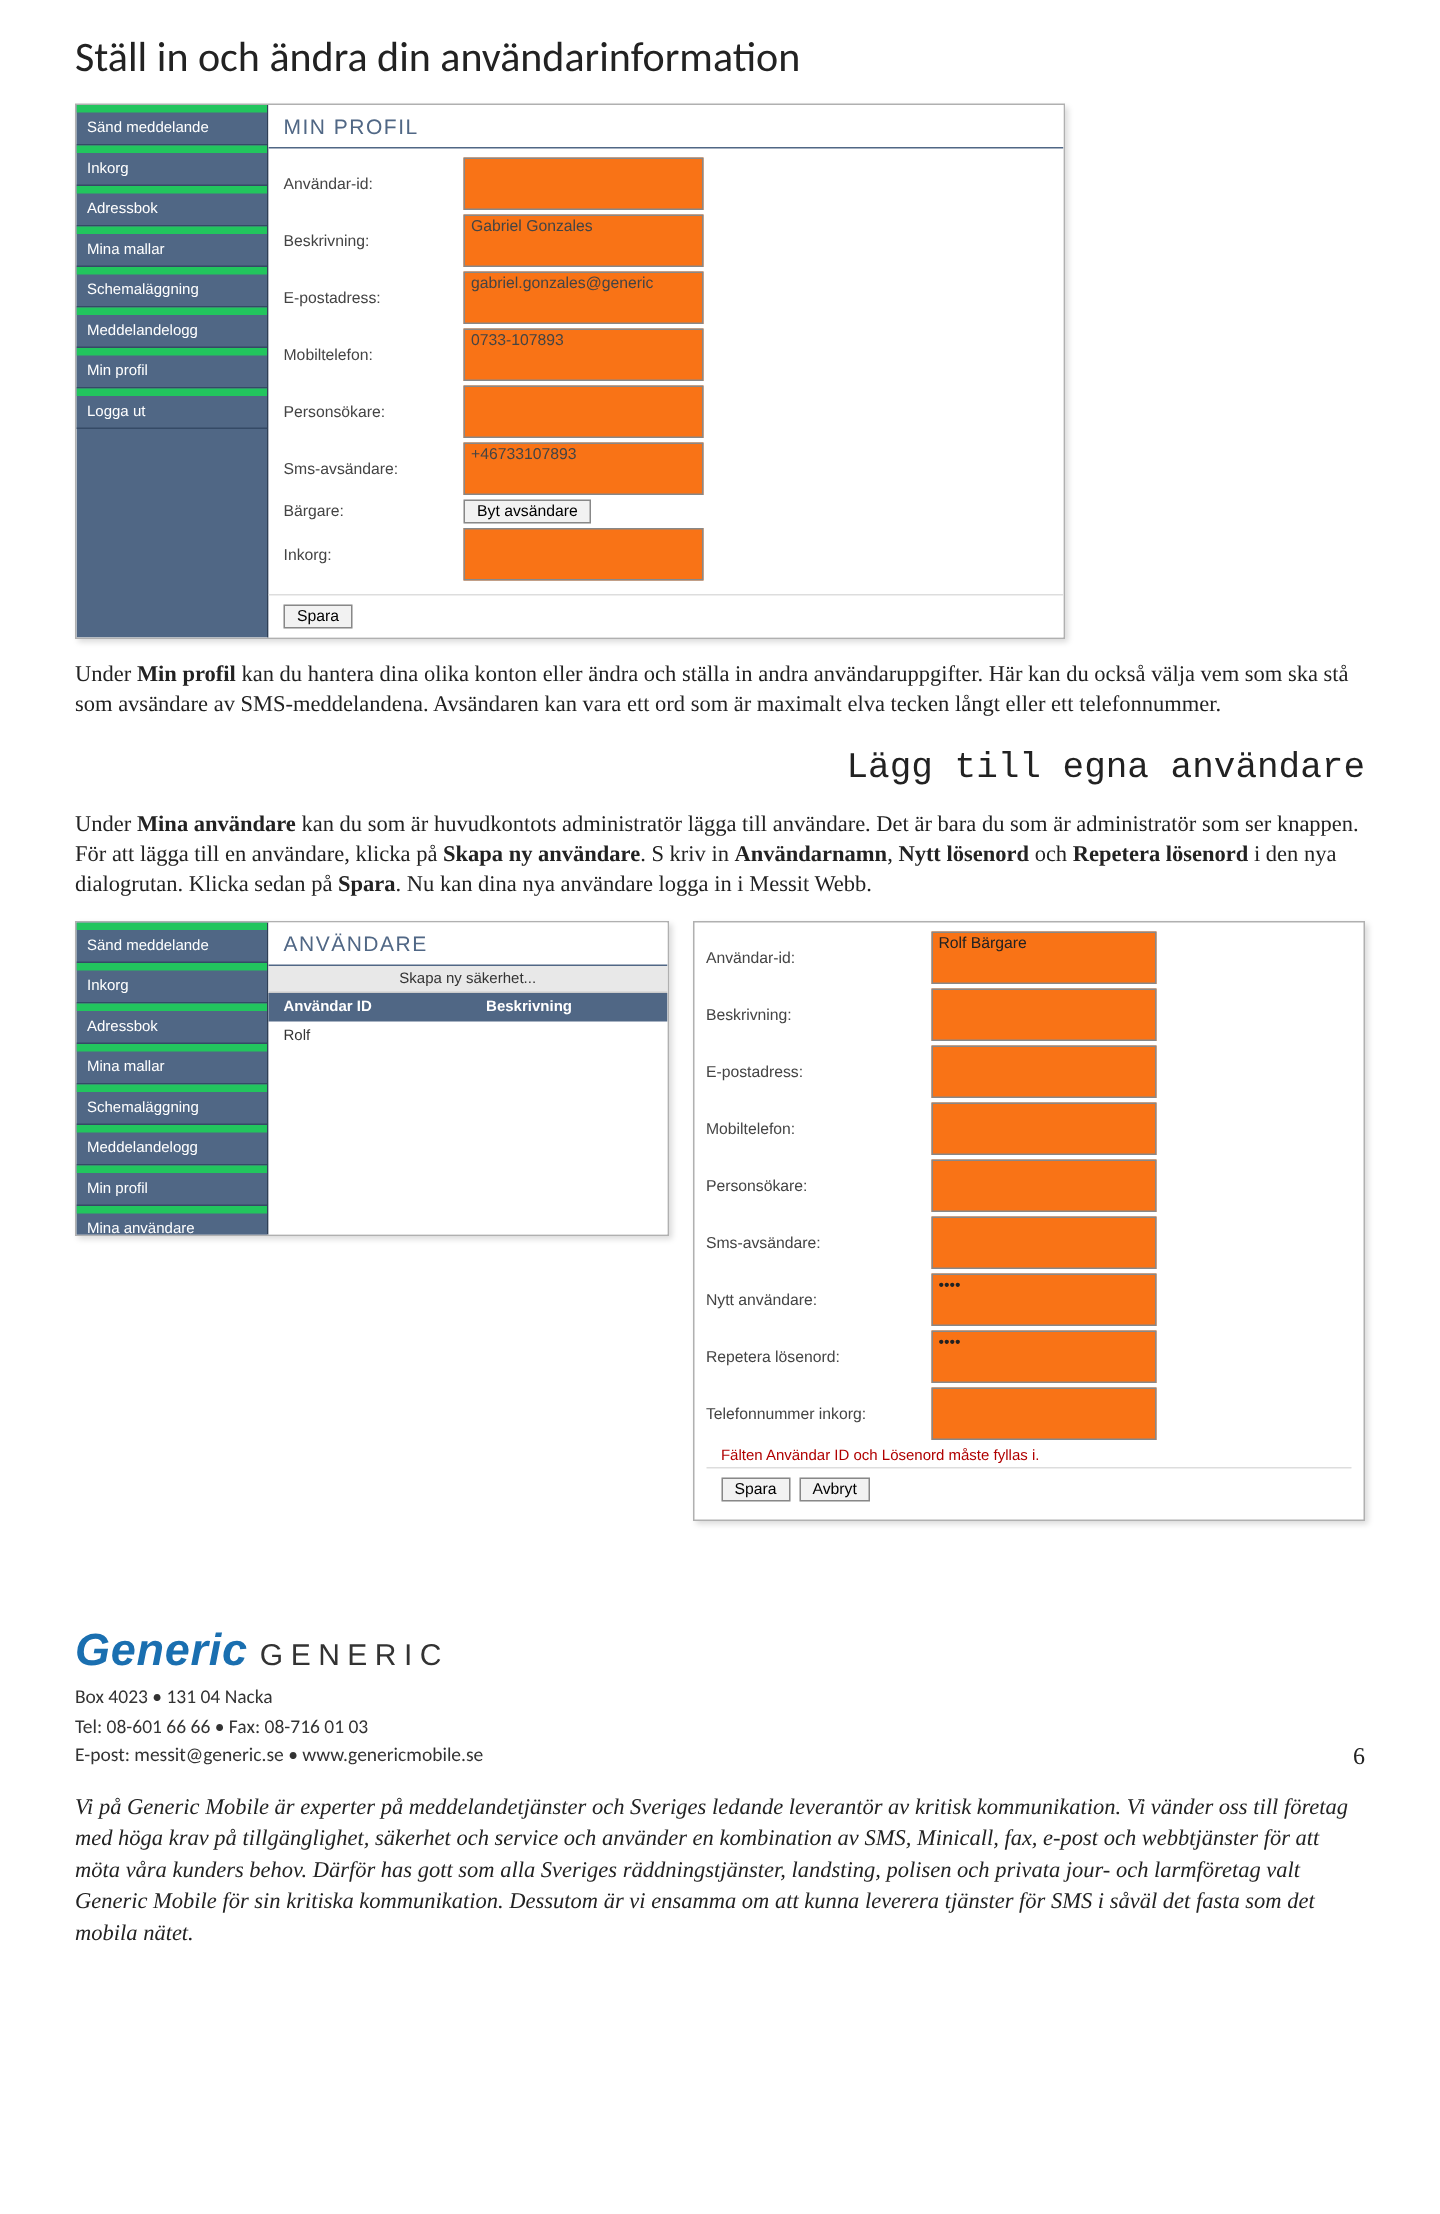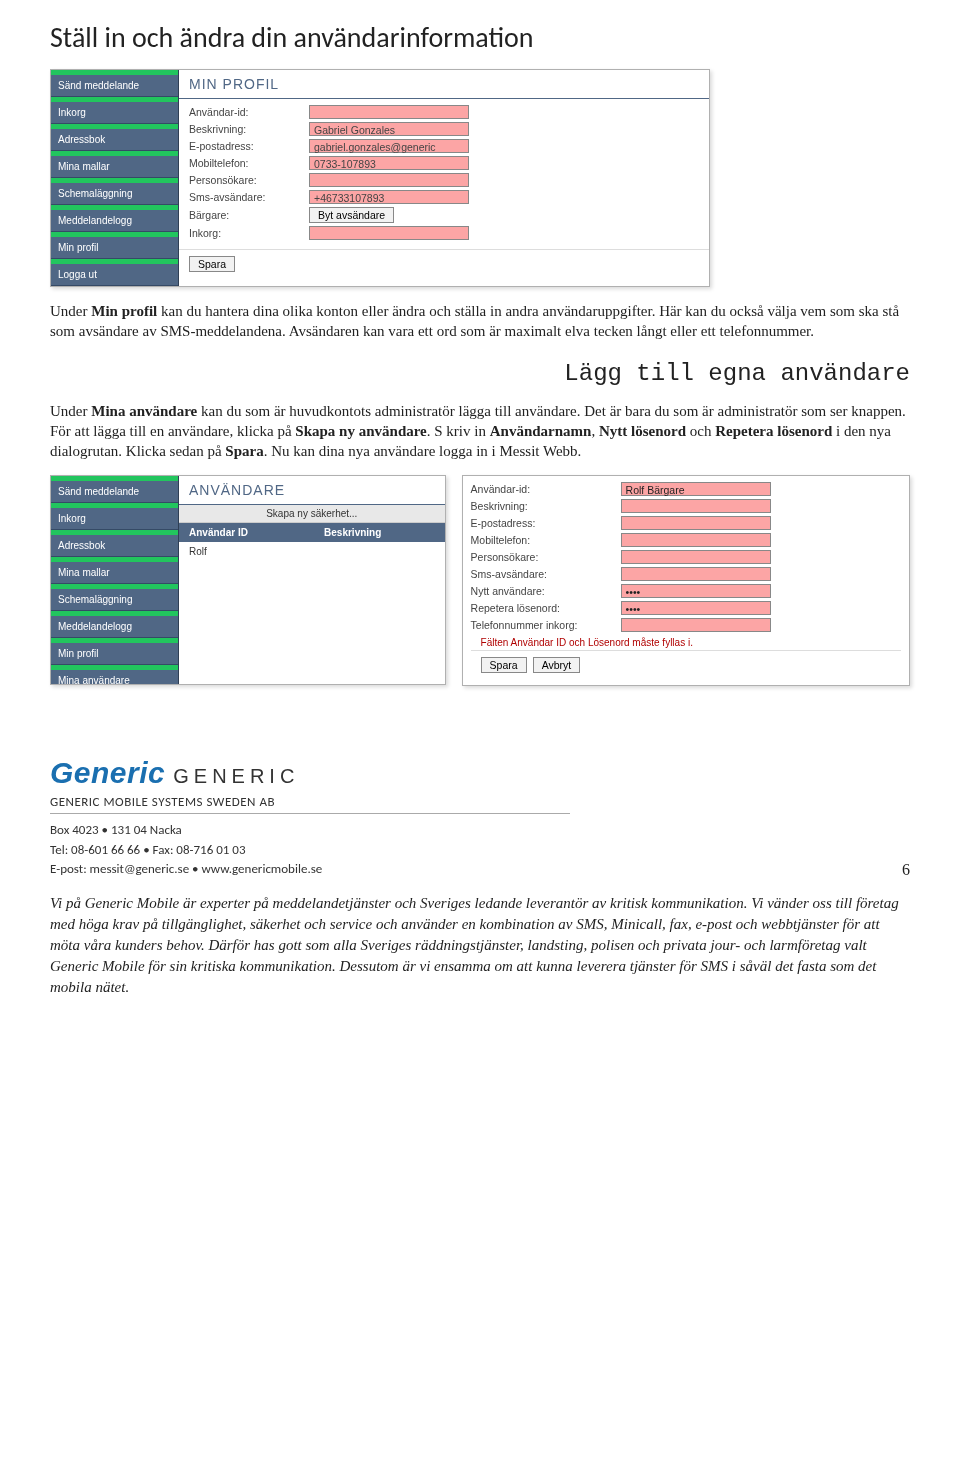--- a/index.html
+++ b/index.html
@@ -68,22 +68,22 @@
   .table-row {
     display: flex;
     padding: 4px 10px;
     font-size: 10px;
     color: #333;
   }
   .form-rows { padding: 6px 10px; }
   .form-row { display: flex; align-items: center; margin-bottom: 3px; }
   .form-row label { width: 120px; color: #444; font-size: 10.5px; }
   .form-row .input {
-    border: 1px solid #888; background: #fca5a5;
-    height: 14px; width: 160px; font-size: 10.5px; padding: 1px 4px;
+    border: 1px solid #888; background: #f97316;
+    height: 35px; width: 160px; font-size: 10.5px; padding: 1px 4px;
   }
   .btn {
     border: 1px solid #888; background: #f2f2f2;
     font-family: Verdana, Arial, sans-serif; font-size: 10.5px;
     padding: 1px 8px; cursor: pointer;
   }
   .actions { padding: 6px 10px; border-top: 1px solid #ddd; display:flex; gap:6px;}
   .hint { color: #b00000; font-size: 10px; padding: 2px 10px; }
 
   .body-text { font-family: Georgia, serif; font-size: 15px; line-height: 1.35; margin: 14px 0; }
@@ -271,21 +271,20 @@
   </div>
 </div>
 
 <div class="footer-block">
   <div class="footer-row">
     <div class="left">
       <div class="logo-row">
         <span class="logo-generic">Generic</span>
         <span class="logo-mobile">GENERIC</span>
       </div>
-      <div class="company-name">GENERIC MOBILE SYSTEMS SWEDEN AB</div>
       <div class="contact">
         <div>Box 4023 • 131 04 Nacka</div>
         <div>Tel: 08-601 66 66 • Fax: 08-716 01 03</div>
         <div>E-post: messit@generic.se • www.genericmobile.se</div>
       </div>
     </div>
     <div class="right">
       <div class="page-num">6</div>
     </div>
   </div>

